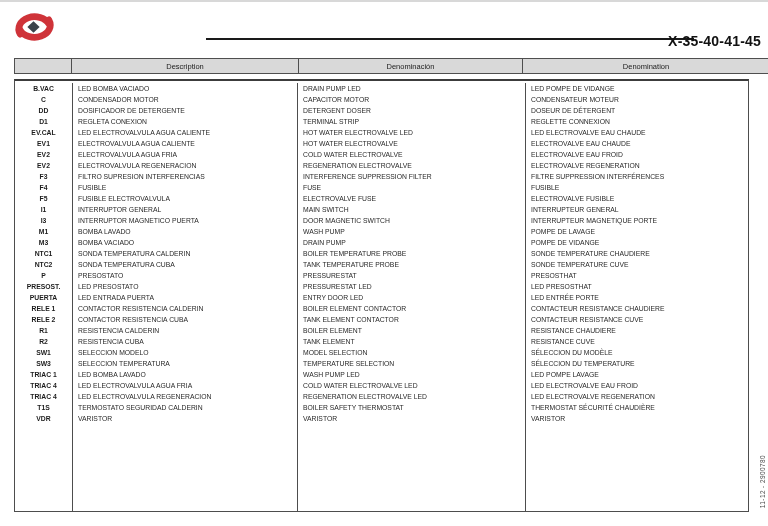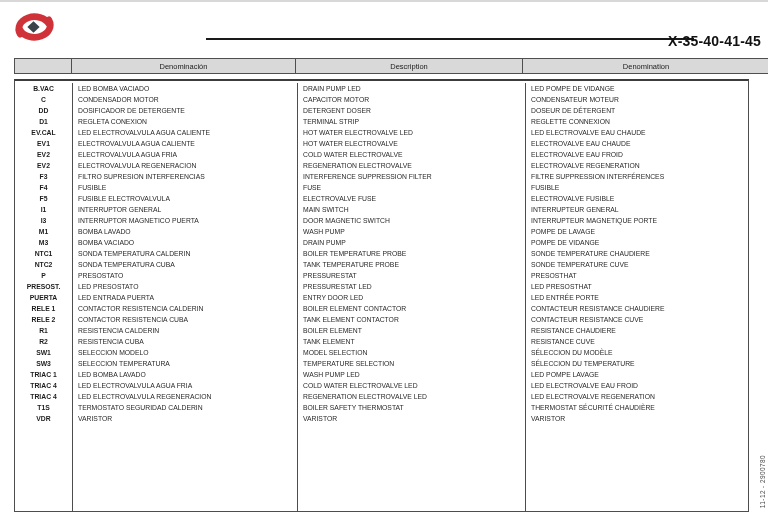--- a/index.html
+++ b/index.html
@@ -84,22 +84,22 @@
       <path d="M7,23 A14,11 0 0 1 35,13" fill="none" stroke="#cf3339" stroke-width="6.5" stroke-linecap="round"></path>
       <path d="M35,9 A14,11 0 0 1 7,19" fill="none" stroke="#cf3339" stroke-width="6.5" stroke-linecap="round"></path>
       <path d="M20,10.5 L26,16 L20,21.5 L14,16 Z" fill="#3b424a"></path>
     </svg>
   </div>
   <div class="header-rule"></div>
   <div class="doc-code">X-35-40-41-45</div>
 
   <div class="thead">
     <div class="th w-code"></div>
+    <div class="th w-en">Description</div>
     <div class="th w-es">Denominación</div>
-    <div class="th w-en">Description</div>
     <div class="th w-fr">Denomination</div>
   </div>
 
   <div class="tbody">
     <div class="rows">
   <div class="tr">
     <div class="td code vline">B.VAC</div>
     <div class="td es vline">LED BOMBA VACIADO</div>
     <div class="td en vline">DRAIN PUMP LED</div>
     <div class="td fr">LED POMPE DE VIDANGE</div>

